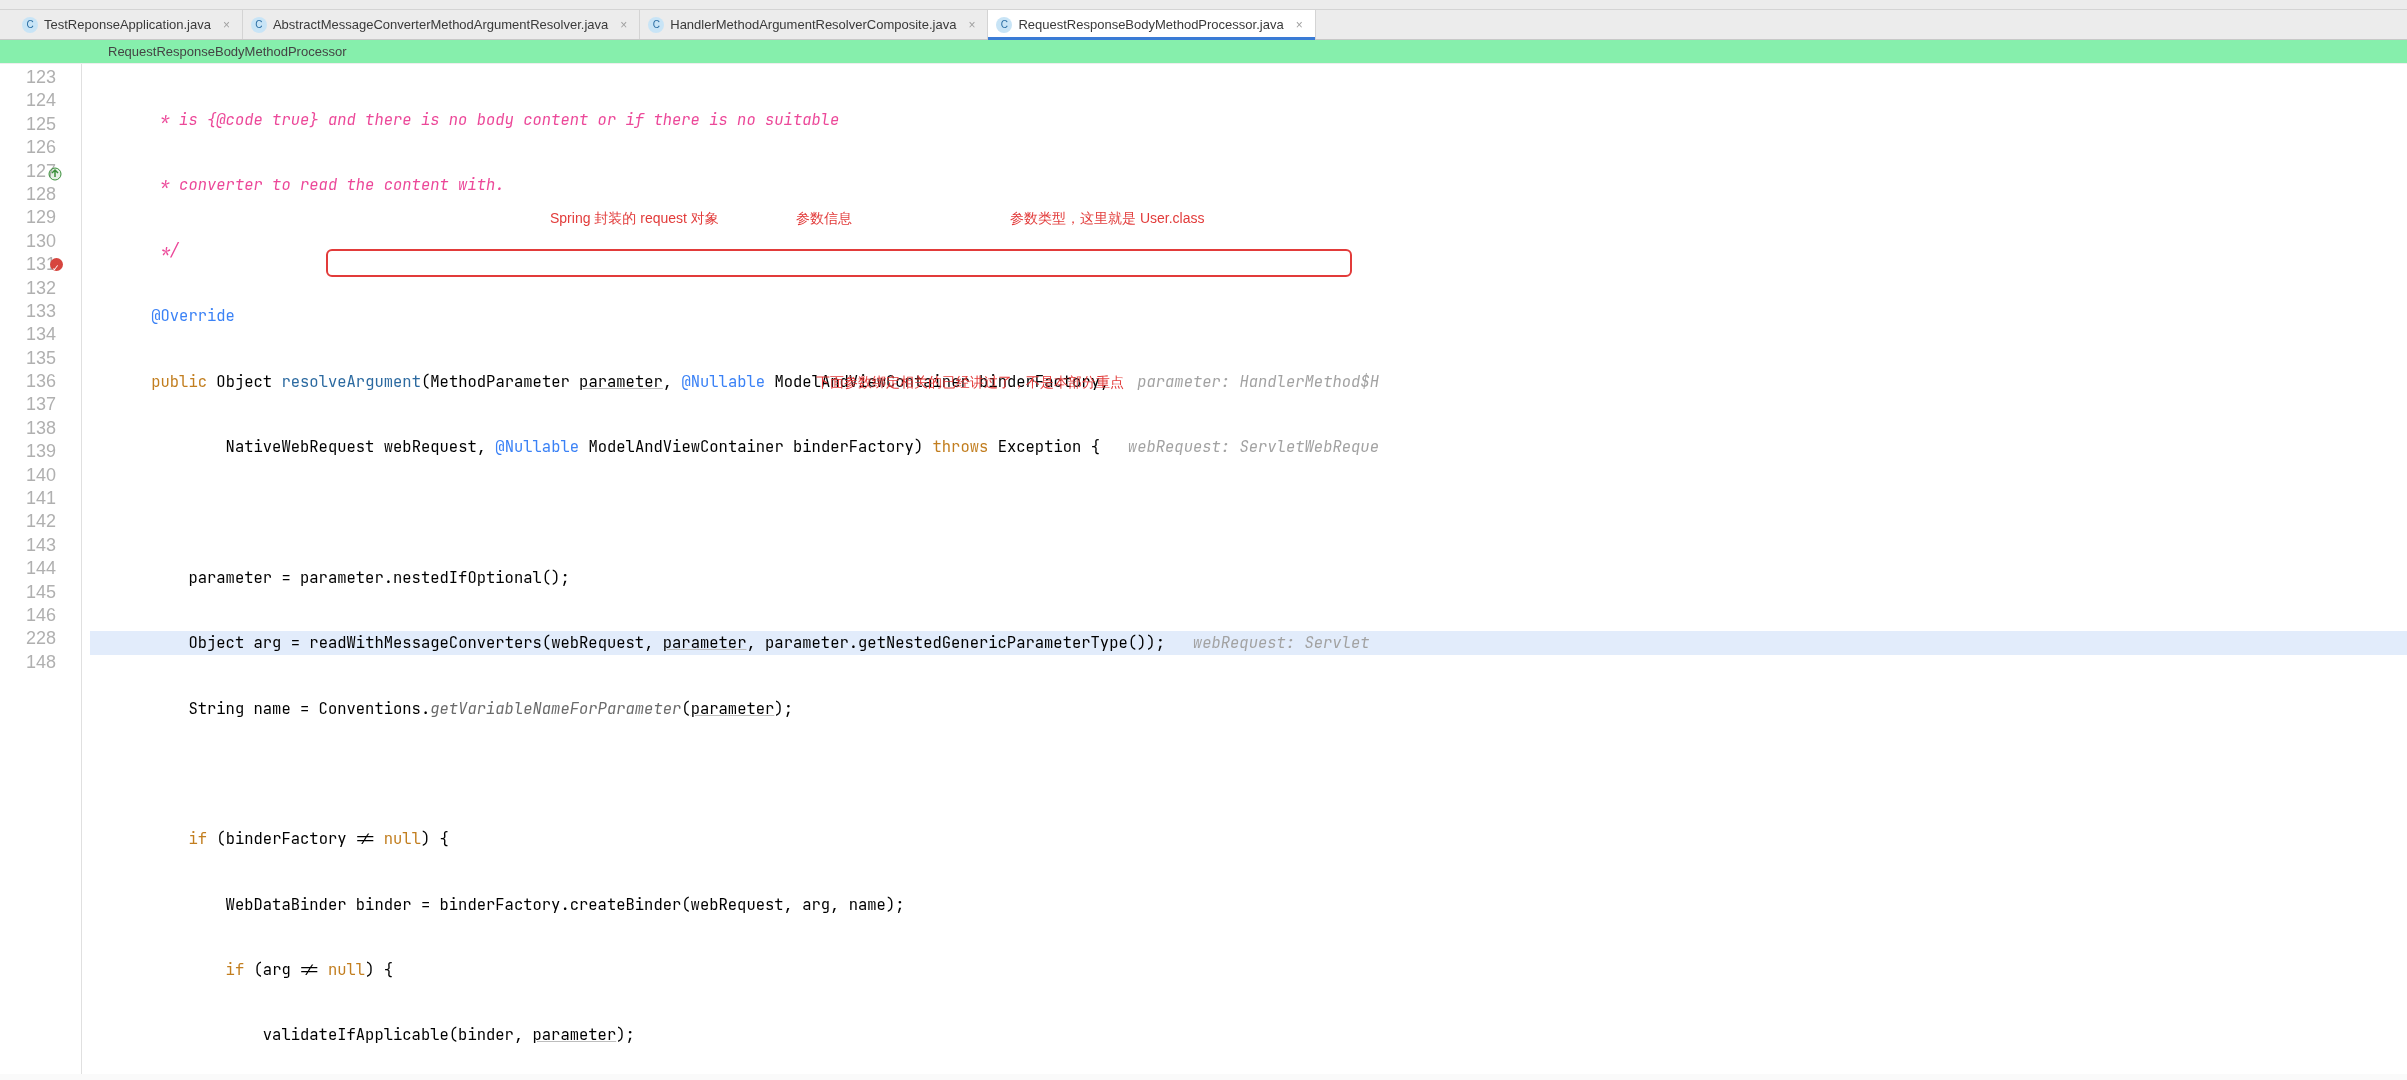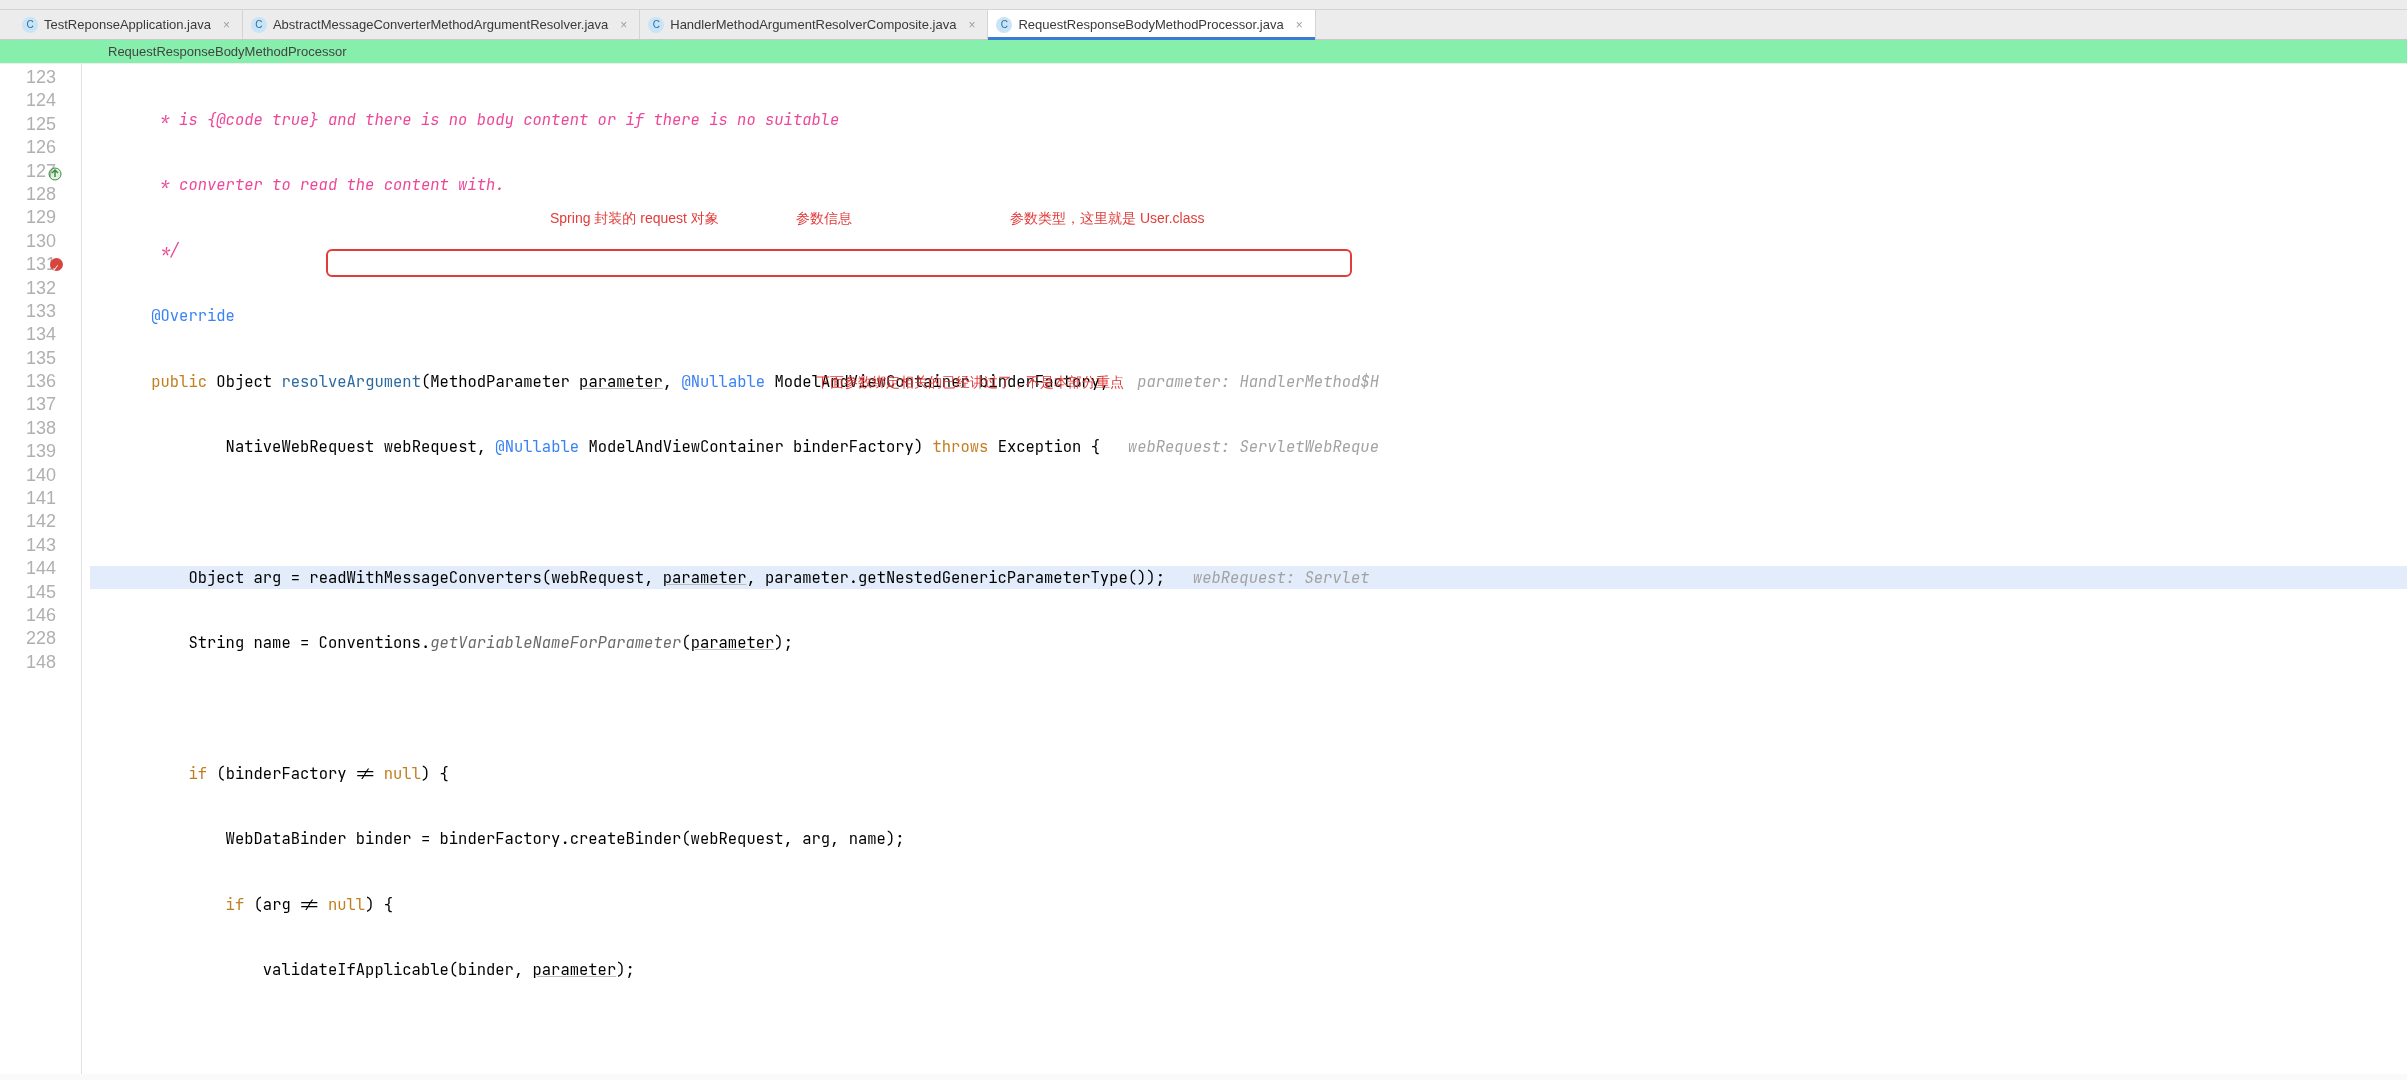--- a/index.html
+++ b/index.html
@@ -227,20 +227,21 @@
   <div class="fold-col"></div>
 
   <div class="code">
     <div class="line"><span class="cmt">    <span> * is {@code true} and there is no body content or if there is no suitable</span></span></div>
     <div class="line"><span class="cmt">    <span> * converter to read the content with.</span></span></div>
     <div class="line"><span class="cmt">    <span> */</span></span></div>
     <div class="line">    <span class="ann">@Override</span></div>
     <div class="line">    <span class="kw">public</span> <span>Object</span> <span class="method-decl">resolveArgument</span>(<span>MethodParameter</span> <span class="hover-u">parameter</span>, <span class="ann">@Nullable</span> <span>ModelAndViewContainer</span> <span>binderFactory</span>,   <span class="inline-note">parameter: HandlerMethod$H</span></div>
     <div class="line">            <span>NativeWebRequest</span> <span>webRequest</span>, <span class="ann">@Nullable</span> <span>ModelAndViewContainer</span> <span>binderFactory</span>) <span class="kw">throws</span> <span>Exception</span> {   <span class="inline-note">webRequest: ServletWebReque</span></div>
     <div class="line"></div>
+    <div class="line">        <span>parameter = parameter.nestedIfOptional();</span></div>
     <div class="line hl">        <span>Object arg =</span> <span>readWithMessageConverters(webRequest, </span><span class="hover-u">parameter</span><span>, parameter.getNestedGenericParameterType());</span>   <span class="inline-note">webRequest: Servlet</span></div>
     <div class="line">        <span>String name = Conventions.</span><span class="field-italic">getVariableNameForParameter</span><span>(</span><span class="hover-u">parameter</span><span>);</span></div>
     <div class="line"></div>
     <div class="line">        <span class="kw">if</span> <span>(binderFactory != </span><span class="kw">null</span><span>) {</span></div>
     <div class="line">            <span>WebDataBinder binder = binderFactory.createBinder(webRequest, arg, name);</span></div>
     <div class="line">            <span class="kw">if</span> <span>(arg != </span><span class="kw">null</span><span>) {</span></div>
     <div class="line">                <span>validateIfApplicable(binder, </span><span class="hover-u">parameter</span><span>);</span></div>
     
     
     

